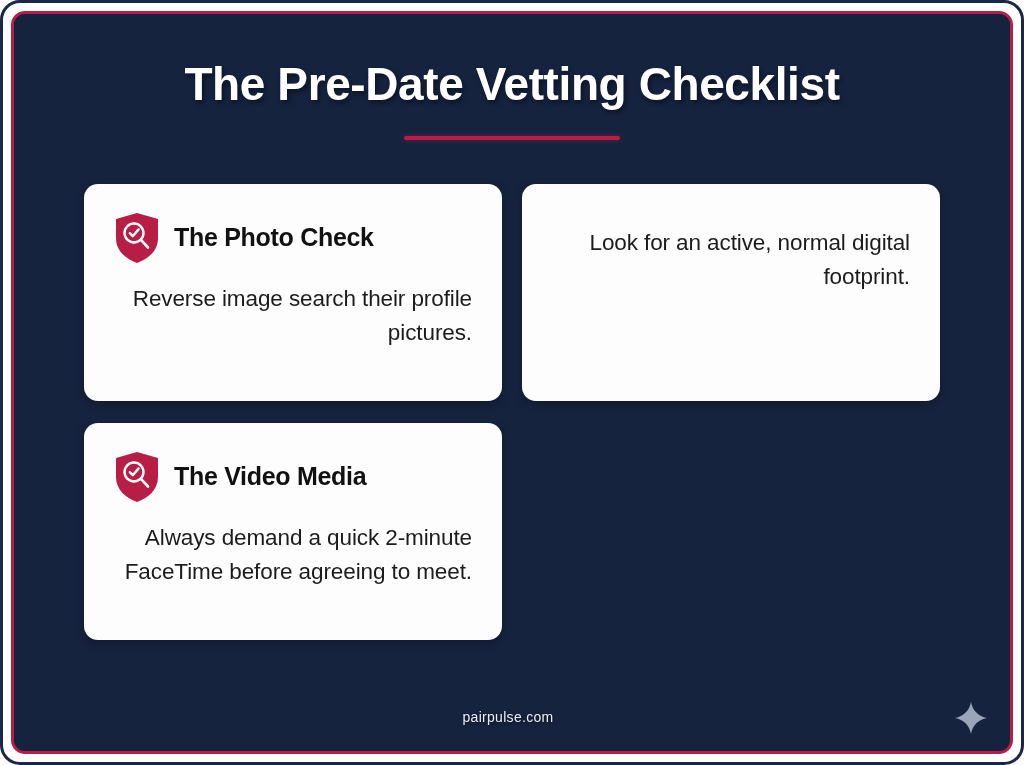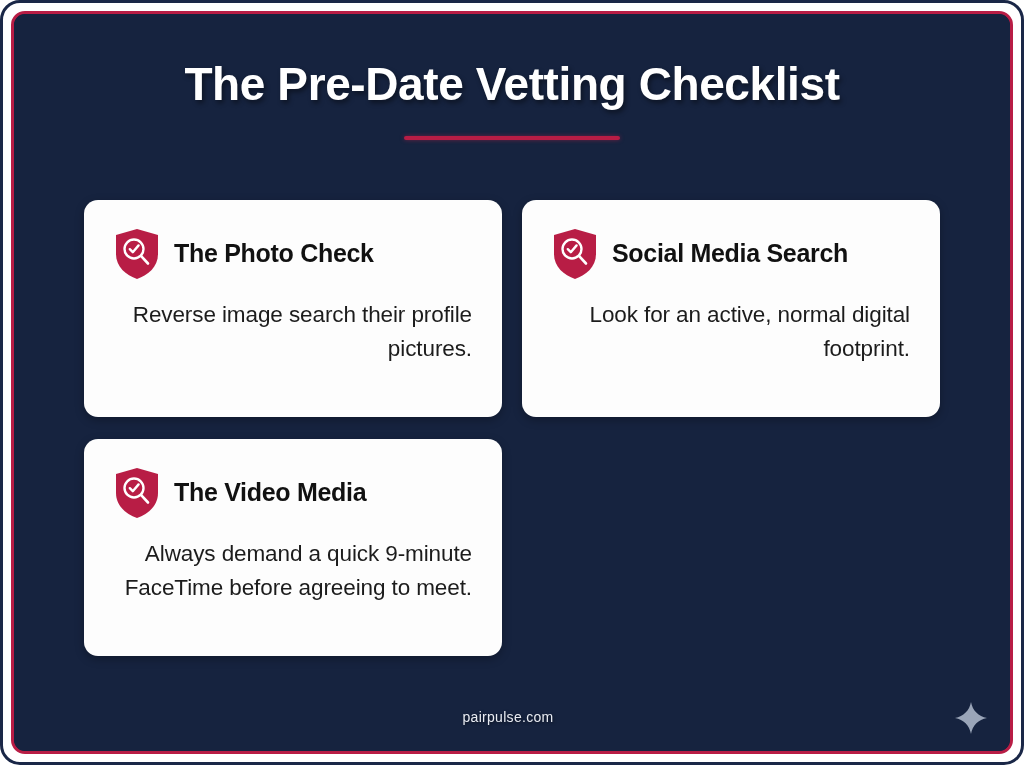--- a/index.html
+++ b/index.html
@@ -75,21 +75,21 @@
     margin-top: 26px;
     width: 216px;
     height: 4px;
     border-radius: 2px;
     background: #b81d45;
     box-shadow: 0 0 4px rgba(184,29,69,0.55);
   }
 
   
   .card-grid {
-    margin-top: 60px;
+    margin-top: 44px;
     width: 100%;
     max-width: 856px;
     display: grid;
     grid-template-columns: 1fr 1fr;
     grid-template-rows: 217px 217px;
     column-gap: 20px;
     row-gap: 22px;
   }
 
   .card {
@@ -184,43 +184,34 @@
                 <path d="M15.8 21.2 L18.8 24.2 L24.6 17.4" fill="none" stroke="#ffffff" stroke-width="2.4" stroke-linecap="round" stroke-linejoin="round"></path>
                 <line x1="27.2" y1="28.2" x2="34" y2="35.5" stroke="#ffffff" stroke-width="2.6" stroke-linecap="round"></line>
               </svg>
               <div class="card-title">The Photo Check</div>
             </div>
             <div class="card-body">Reverse image search their profile pictures.</div>
           </div>
 
 
           <div class="card">
-            <div class="card-head">
-              <svg class="shield-icon" viewBox="0 0 46 52">
-                <path d="M23 1 L44 7 V26 C44 39 34 47 23 51 C12 47 2 39 2 26 V7 Z" fill="#b81d45"></path>
-                <circle cx="20" cy="21" r="9.5" fill="none" stroke="#ffffff" stroke-width="2.4"></circle>
-                <path d="M15.8 21.2 L18.8 24.2 L24.6 17.4" fill="none" stroke="#ffffff" stroke-width="2.4" stroke-linecap="round" stroke-linejoin="round"></path>
-                <line x1="27.2" y1="28.2" x2="34" y2="35.5" stroke="#ffffff" stroke-width="2.6" stroke-linecap="round"></line>
-              </svg>
-              <div class="card-title">Social Media Search</div>
-            </div>
             <div class="card-body">Look for an active, normal digital footprint.</div>
           </div>
 
           <div class="card">
             <div class="card-head">
               <svg class="shield-icon" viewBox="0 0 46 52">
                 <path d="M23 1 L44 7 V26 C44 39 34 47 23 51 C12 47 2 39 2 26 V7 Z" fill="#b81d45"></path>
                 <circle cx="20" cy="21" r="9.5" fill="none" stroke="#ffffff" stroke-width="2.4"></circle>
                 <path d="M15.8 21.2 L18.8 24.2 L24.6 17.4" fill="none" stroke="#ffffff" stroke-width="2.4" stroke-linecap="round" stroke-linejoin="round"></path>
                 <line x1="27.2" y1="28.2" x2="34" y2="35.5" stroke="#ffffff" stroke-width="2.6" stroke-linecap="round"></line>
               </svg>
               <div class="card-title">The Video Media</div>
             </div>
-            <div class="card-body">Always demand a quick 9-minute FaceTime before agreeing to meet.</div>
+            <div class="card-body">Always demand a quick 2-minute FaceTime before agreeing to meet.</div>
           </div>
 
         </div>
 
         <div class="footer">
           <span class="footer-url">pairpulse.com</span>
         </div>
 
         <svg class="sparkle" viewBox="0 0 34 34">
           <path d="M17 1 C18.6 9.6 24.4 15.4 33 17 C24.4 18.6 18.6 24.4 17 33 C15.4 24.4 9.6 18.6 1 17 C9.6 15.4 15.4 9.6 17 1 Z" fill="#9aa5b8"></path>

